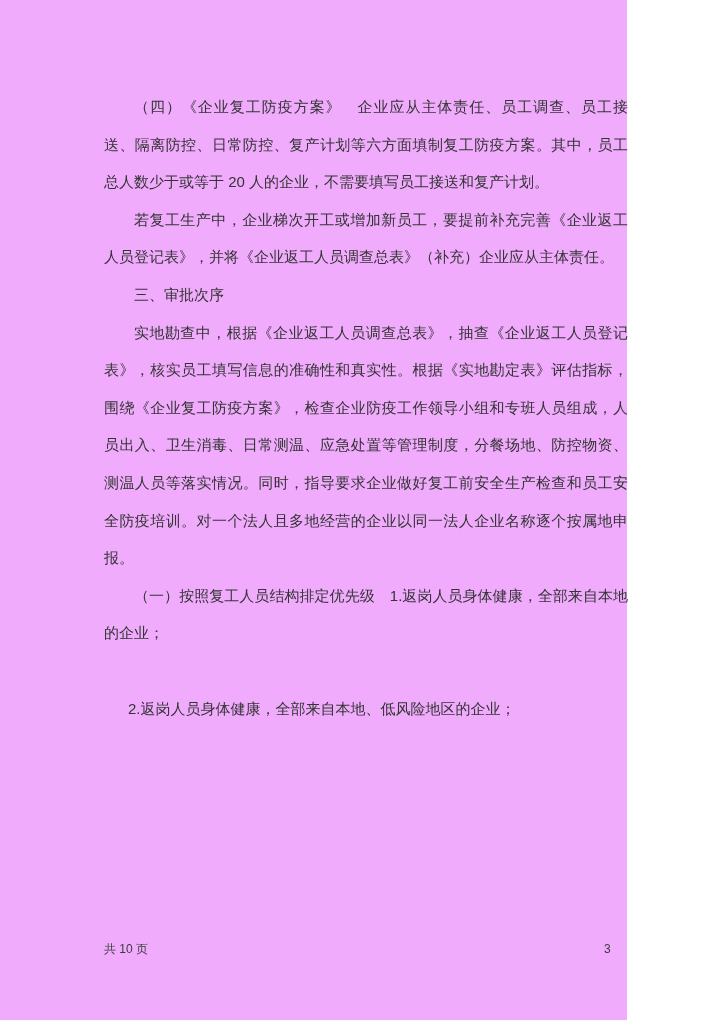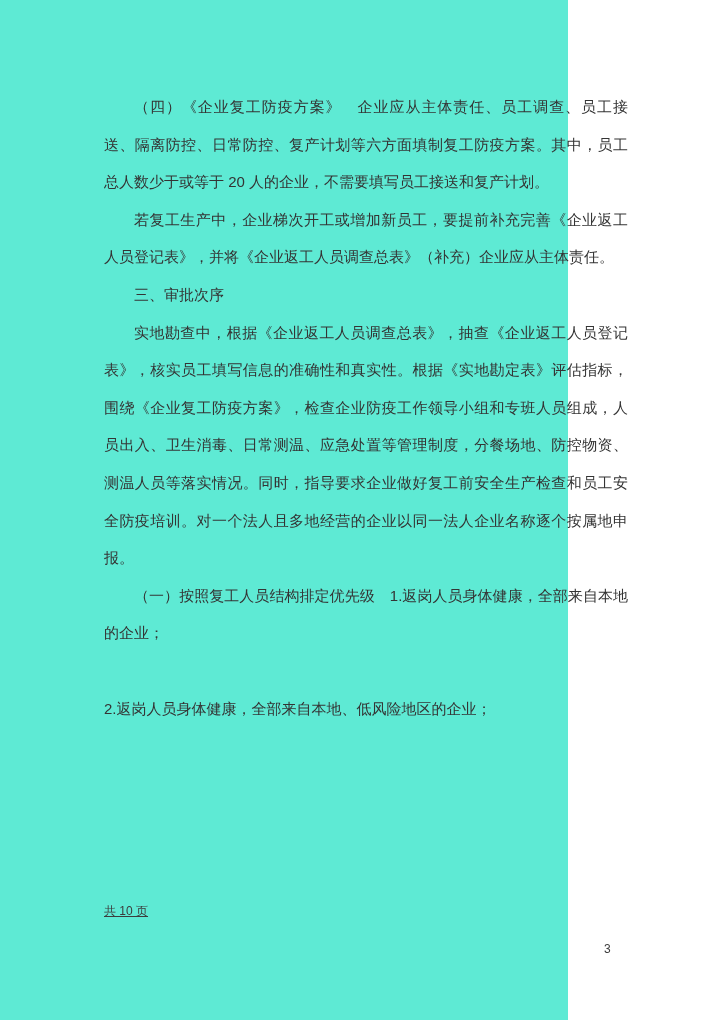--- a/index.html
+++ b/index.html
@@ -10,54 +10,54 @@
   body {
     width: 720px;
     height: 1020px;
     position: relative;
     overflow: hidden;
     font-family: "Liberation Sans", "DejaVu Sans", sans-serif;
   }
   .page {
     position: absolute;
     left: 0; top: 0;
-    width: 568px;
+    width: 627px;
     height: 1020px;
-    background: #5eead4;
+    background: #f0abfc;
   }
   .doc-body {
     position: absolute;
     left: 104px;
     top: 88px;
     width: 524px;
     font-size: 15px;
     line-height: 37.6px;
     color: #343434;
     text-align: justify;
     letter-spacing: 0;
   }
   .para {
     margin: 0;
     padding: 0;
     text-indent: 2em;
   }
   .para.no-indent {
     text-indent: 0;
+    margin-left: 24px;
   }
   .para.spaced {
     margin-top: 37.6px;
   }
   .footer-left {
     position: absolute;
     left: 104px;
-    top: 903px;
+    top: 941px;
     font-size: 12px;
     line-height: 16px;
     color: #3c3c3c;
-    text-decoration: underline;
   }
   .footer-right {
     position: absolute;
     left: 604px;
     top: 941px;
     font-size: 12px;
     line-height: 16px;
     color: #3c3c3c;
   }
 </style>

